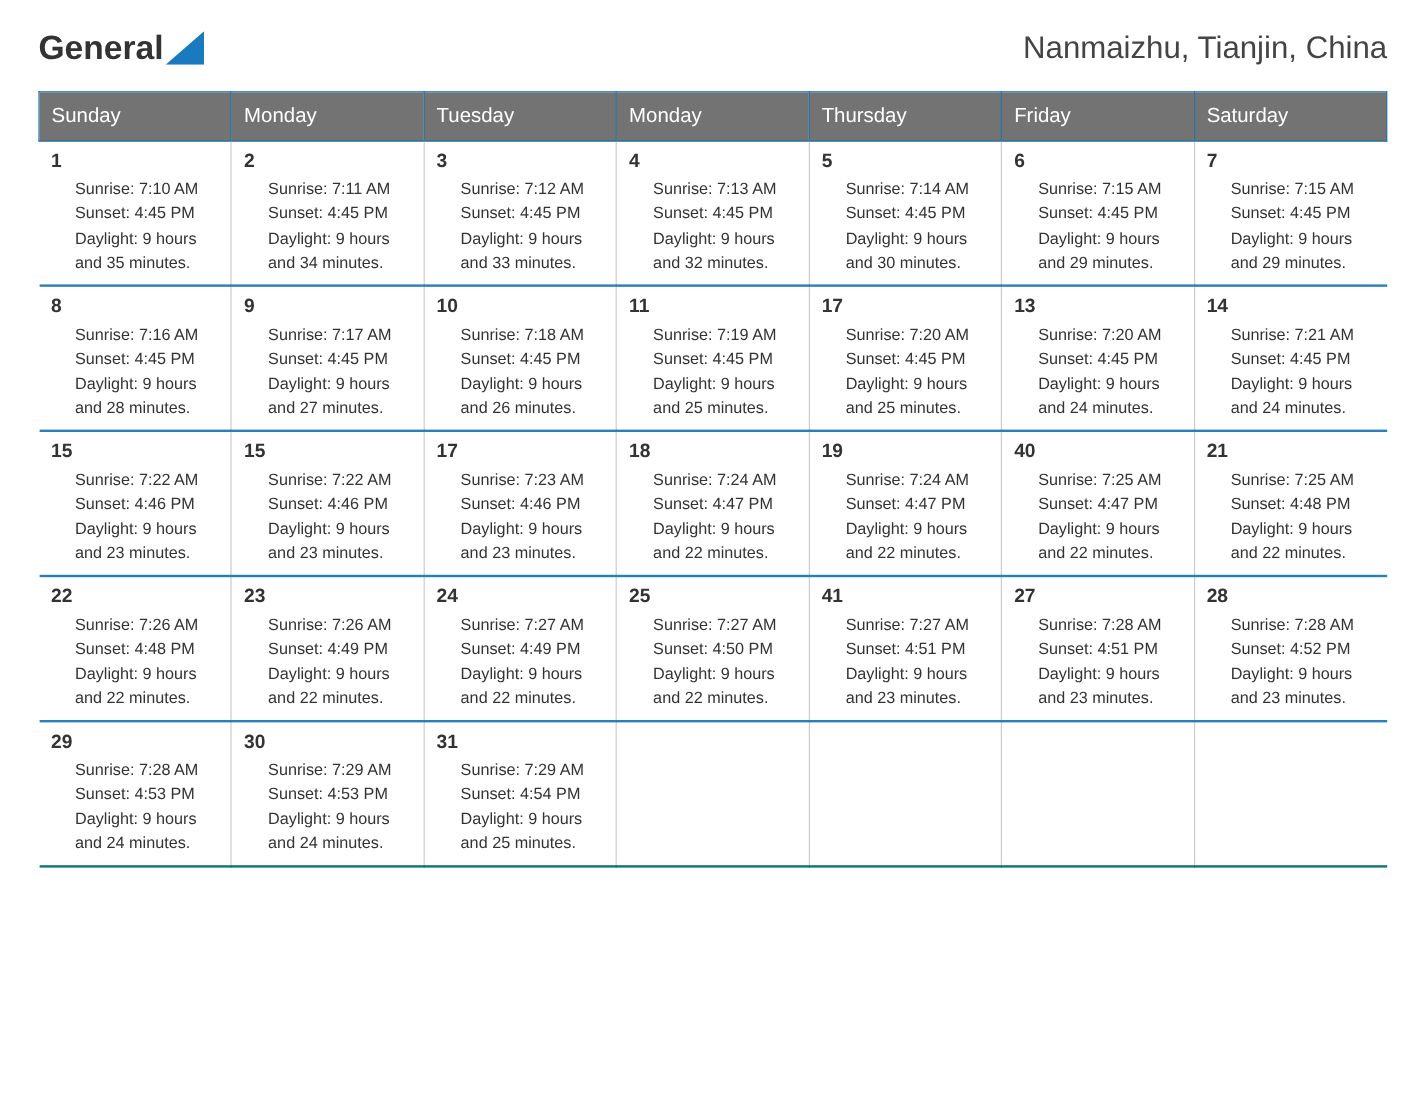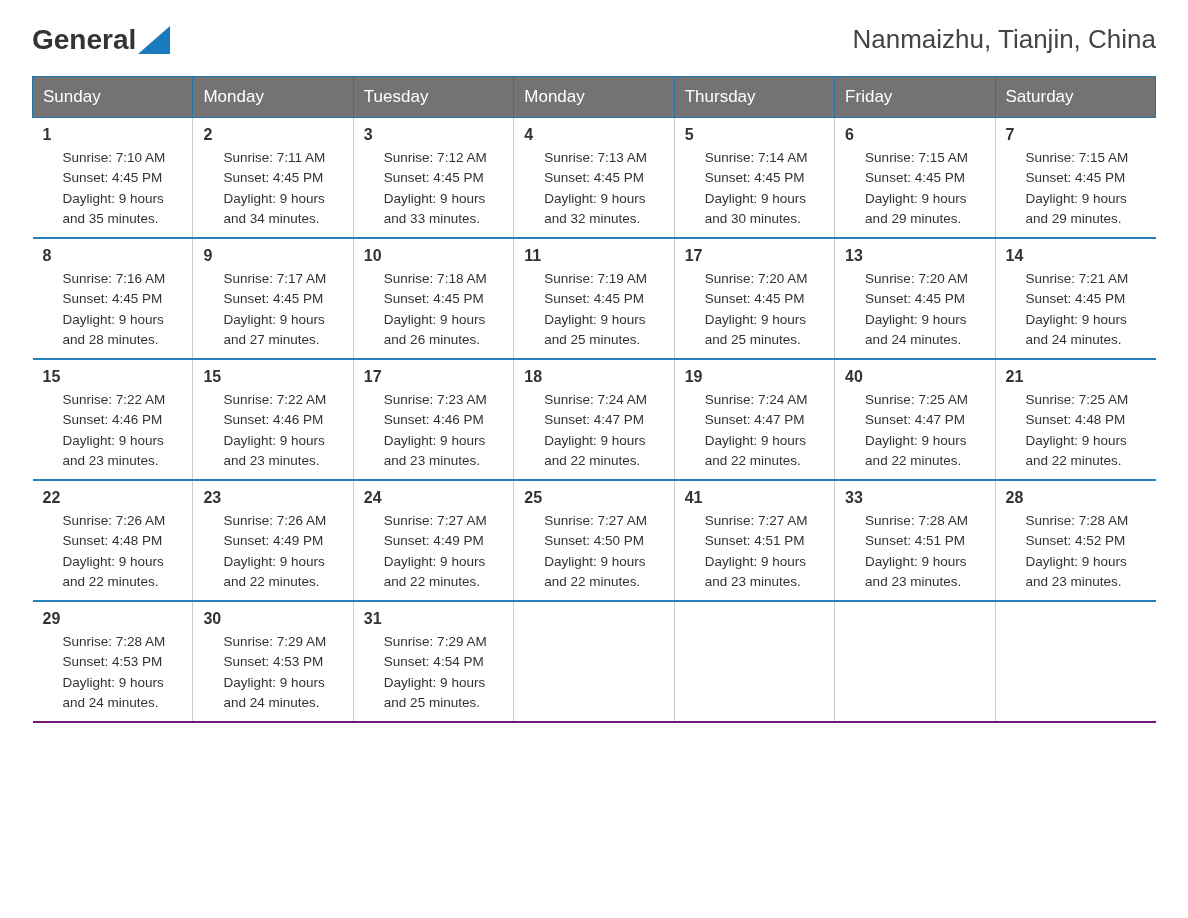--- a/index.html
+++ b/index.html
@@ -85,21 +85,21 @@
       margin-bottom: 4px;
       display: block;
     }
     .day-info {
       font-size: 13.5px;
       line-height: 1.5;
       color: #333;
       margin-left: 20px;
     }
     tbody tr:last-child {
-      border-bottom: 2px solid #701a75;
+      border-bottom: 2px solid #0f766e;
     }
   </style>
 </head>
 <body>
 
 <div class="header-row">
   <div class="logo-wrapper">
     <div class="logo-top">
       <span class="logo-text-general">General</span>
       <svg width="32" height="28" viewBox="0 0 32 28" style="margin-left:2px;margin-right:2px;">
@@ -230,21 +230,21 @@
         </td>
         <td>
           <span class="day-number">25</span>
           <div class="day-info">Sunrise: 7:27 AM<br>Sunset: 4:50 PM<br>Daylight: 9 hours<br>and 22 minutes.</div>
         </td>
         <td>
           <span class="day-number">41</span>
           <div class="day-info">Sunrise: 7:27 AM<br>Sunset: 4:51 PM<br>Daylight: 9 hours<br>and 23 minutes.</div>
         </td>
         <td>
-          <span class="day-number">33</span>
+          <span class="day-number">27</span>
           <div class="day-info">Sunrise: 7:28 AM<br>Sunset: 4:51 PM<br>Daylight: 9 hours<br>and 23 minutes.</div>
         </td>
         <td>
           <span class="day-number">28</span>
           <div class="day-info">Sunrise: 7:28 AM<br>Sunset: 4:52 PM<br>Daylight: 9 hours<br>and 23 minutes.</div>
         </td>
       </tr>
       <tr>
         <td>
           <span class="day-number">29</span>

